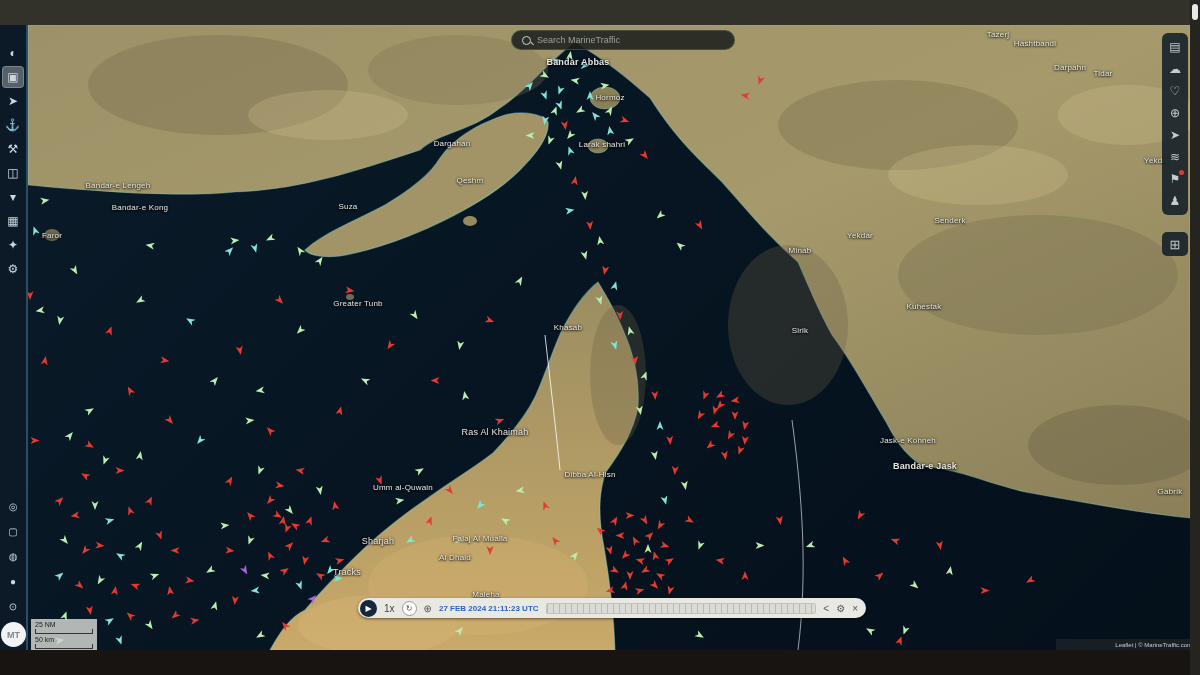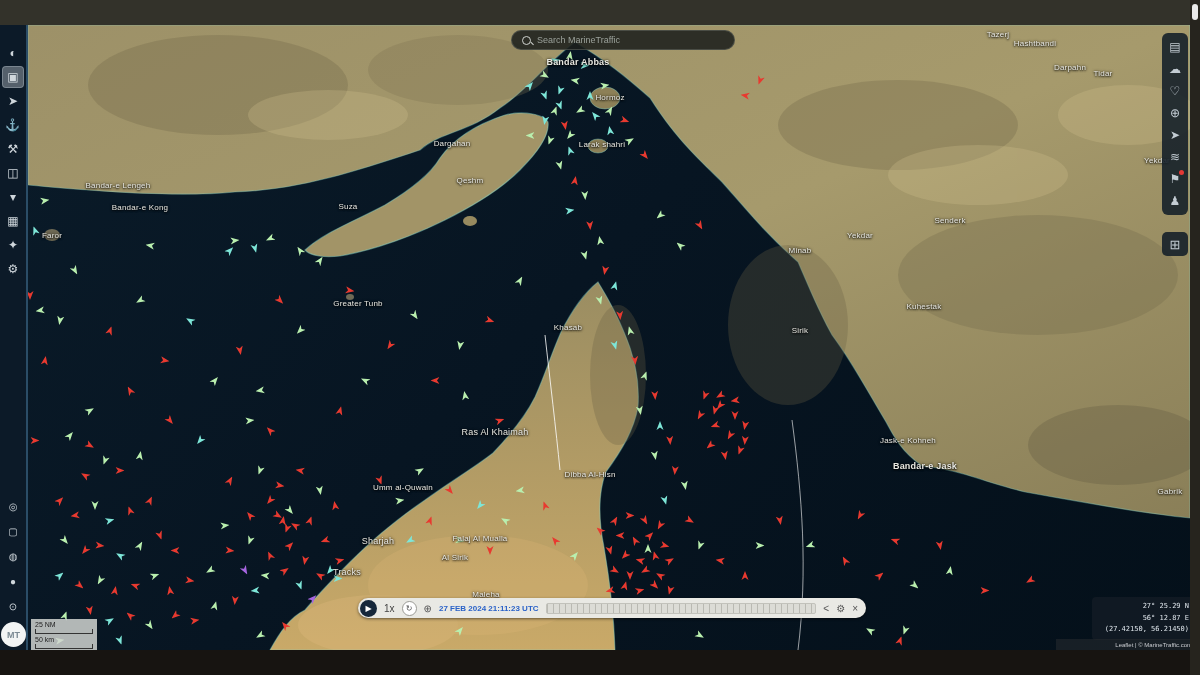--- a/index.html
+++ b/index.html
@@ -392,21 +392,21 @@
         <div class="maplabel" style="left: 320px; top: 181px; font-size: 8px;">Suza</div>
         <div class="maplabel" style="left: 90px; top: 160px; font-size: 8px;">Bandar-e Lengeh</div>
         <div class="maplabel" style="left: 112px; top: 182px; font-size: 8px;">Bandar-e Kong</div>
         <div class="maplabel" style="left: 24px; top: 210px; font-size: 8px;">Faror</div>
         <div class="maplabel" style="left: 330px; top: 278px; font-size: 8px;">Greater Tunb</div>
         <div class="maplabel" style="left: 540px; top: 302px; font-size: 8px;">Khasab</div>
         <div class="maplabel" style="left: 467px; top: 407px; font-size: 9px;">Ras Al Khaimah</div>
         <div class="maplabel" style="left: 562px; top: 449px; font-size: 8px;">Dibba Al-Hisn</div>
         <div class="maplabel" style="left: 375px; top: 462px; font-size: 8px;">Umm al-Quwain</div>
         <div class="maplabel" style="left: 452px; top: 513px; font-size: 8px;">Falaj Al Mualla</div>
-        <div class="maplabel" style="left: 427px; top: 532px; font-size: 8px;">Al Sirik</div>
+        <div class="maplabel" style="left: 427px; top: 532px; font-size: 8px;">Al Dhaid</div>
         <div class="maplabel" style="left: 350px; top: 516px; font-size: 9px;">Sharjah</div>
         <div class="maplabel" style="left: 319px; top: 547px; font-size: 9px;">Tracks</div>
         <div class="maplabel" style="left: 458px; top: 569px; font-size: 8px;">Maleha</div>
         <div class="maplabel" style="left: 772px; top: 225px; font-size: 8px;">Minab</div>
         <div class="maplabel" style="left: 922px; top: 195px; font-size: 8px;">Senderk</div>
         <div class="maplabel" style="left: 832px; top: 210px; font-size: 8px;">Yekdar</div>
         <div class="maplabel" style="left: 772px; top: 305px; font-size: 8px;">Sirik</div>
         <div class="maplabel" style="left: 872px; top: 281px; font-size: 8px; margin-left: 24px;">Kuhestak</div>
         <div class="maplabel" style="left: 970px; top: 9px; font-size: 8px;">Tazerj</div>
         <div class="maplabel" style="left: 1007px; top: 18px; font-size: 8px;">Hashtbandi</div>
@@ -447,25 +447,20 @@
       </div>
       <span class="pb-ic">⊕</span>
       <span id="pb-date">27 FEB 2024 21:11:23 UTC</span>
       <div id="timeline"></div>
       <span class="pb-ic">&lt;</span>
       <span class="pb-ic">⚙</span>
       <span class="pb-ic">×</span>
     </div>
 
 
-    <div id="coords">
-      <div>27° 25.29 N</div>
-      <div>56° 12.87 E</div>
-      <div>(27.42150, 56.21450)</div>
-    </div>
     <div id="attrib">Leaflet | © MarineTraffic.com</div>
 
     <div id="scalebox">
       <div>25 NM</div>
       <div class="bar"></div>
       <div class="row2">50 km</div>
       <div class="bar"></div>
     </div>
   </div>
 

